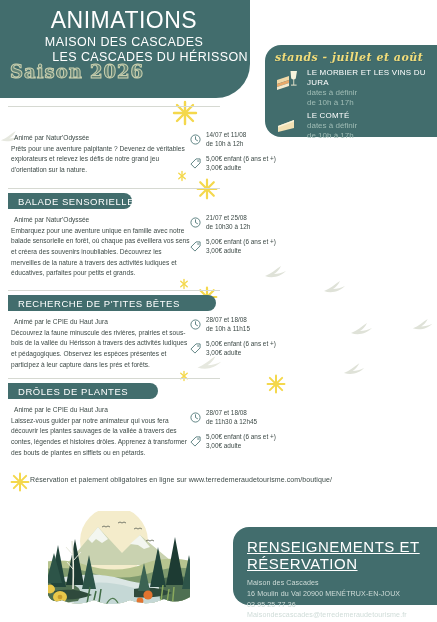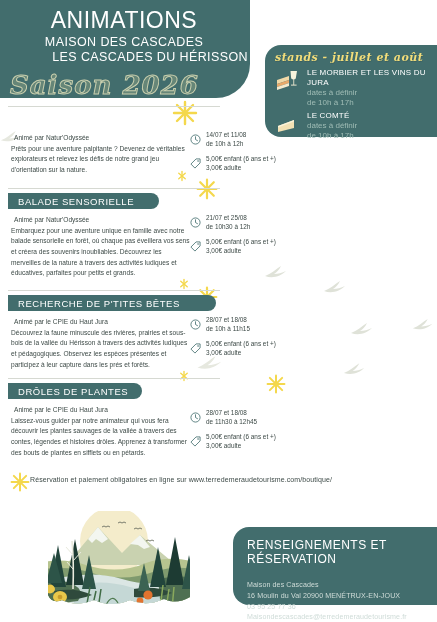--- a/index.html
+++ b/index.html
@@ -52,24 +52,23 @@
   }
   .title-sub2 {
     font-size: 12.5px;
     letter-spacing: 0.4px;
     line-height: 1.15;
     text-align: right;
   }
   .saison {
     position: absolute;
     left: 10px;
-    top: 70px;
+    top: 61px;
     font-family: "DejaVu Serif", serif;
-    font-size: 26px;
-    font-style: italic;
+    font-size: 18px;
     font-weight: 700;
     letter-spacing: 1px;
     color: transparent;
     -webkit-text-stroke: 1px #c9cfae;
     text-shadow: 0 0 1px rgba(170,180,140,0.35);
   }
 
   
   .stands-card {
     position: absolute;
@@ -186,24 +185,25 @@
     left: 233px;
     top: 527px;
     width: 215px;
     height: 78px;
     background: #426d6d;
     border-top-left-radius: 16px;
     border-bottom-left-radius: 16px;
     padding: 11px 10px 8px 14px;
   }
   .footer-title {
-    font-size: 12px;
+    font-size: 15px;
     color: #ffffff;
     letter-spacing: 0.5px;
-    margin-bottom: 14px;
+    margin-bottom: 6px;
+    text-decoration: underline;
   }
   .footer-line {
     font-size: 7.1px;
     color: #cfdcd8;
     line-height: 1.52;
     letter-spacing: 0.1px;
   }
 </style>
 </head>
 <body>
@@ -396,21 +396,21 @@
           </svg>
       </div>
       <div class="meta-txt">
         <div>5,00€ enfant (6 ans et +)</div>
         <div>3,00€ adulte</div>
       </div>
     </div>
   </div>
 
   <div class="divider" style="top:188px;"></div>
-  <div class="sec-bar" style="top:193px; width:151px;">BALADE SENSORIELLE</div>
+  <div class="sec-bar" style="top:193px; width:124px;">BALADE SENSORIELLE</div>
   <div class="sec-body" style="top:215px;">
     <div class="sec-animator">Animé par Natur'Odyssée</div>
     <div class="sec-desc">Embarquez pour une aventure unique en famille avec notre balade sensorielle en forêt, où chaque pas éveillera vos sens et créera des souvenirs inoubliables. Découvrez les merveilles de la nature à travers des activités ludiques et éducatives, parfaites pour petits et grands.</div>
   </div>
   <div class="sec-meta" style="left:190px; top:213px;">
     <div class="meta-row">
       <div class="meta-ico">
         <svg width="11" height="11" viewBox="0 0 12 12">
             <circle cx="6" cy="6" r="5" fill="none" stroke="#426d6d" stroke-width="0.9"></circle>
             <path d="M6 3 L6 6 L8.2 7.3" fill="none" stroke="#426d6d" stroke-width="0.9" stroke-linecap="round"></path>
@@ -462,21 +462,21 @@
           </svg>
       </div>
       <div class="meta-txt">
         <div>5,00€ enfant (6 ans et +)</div>
         <div>3,00€ adulte</div>
       </div>
     </div>
   </div>
 
   <div class="divider" style="top:378px;"></div>
-  <div class="sec-bar" style="top:383px; width:134px;">DRÔLES DE PLANTES</div>
+  <div class="sec-bar" style="top:383px; width:150px;">DRÔLES DE PLANTES</div>
   <div class="sec-body" style="top:405px;">
     <div class="sec-animator">Animé par le CPIE du Haut Jura</div>
     <div class="sec-desc">Laissez-vous guider par notre animateur qui vous fera découvrir les plantes sauvages de la vallée à travers des contes, légendes et histoires drôles. Apprenez à transformer des bouts de plantes en sifflets ou en pétards.</div>
   </div>
   <div class="sec-meta" style="left:190px; top:408px;">
     <div class="meta-row">
       <div class="meta-ico">
         <svg width="11" height="11" viewBox="0 0 12 12">
             <circle cx="6" cy="6" r="5" fill="none" stroke="#426d6d" stroke-width="0.9"></circle>
             <path d="M6 3 L6 6 L8.2 7.3" fill="none" stroke="#426d6d" stroke-width="0.9" stroke-linecap="round"></path>

